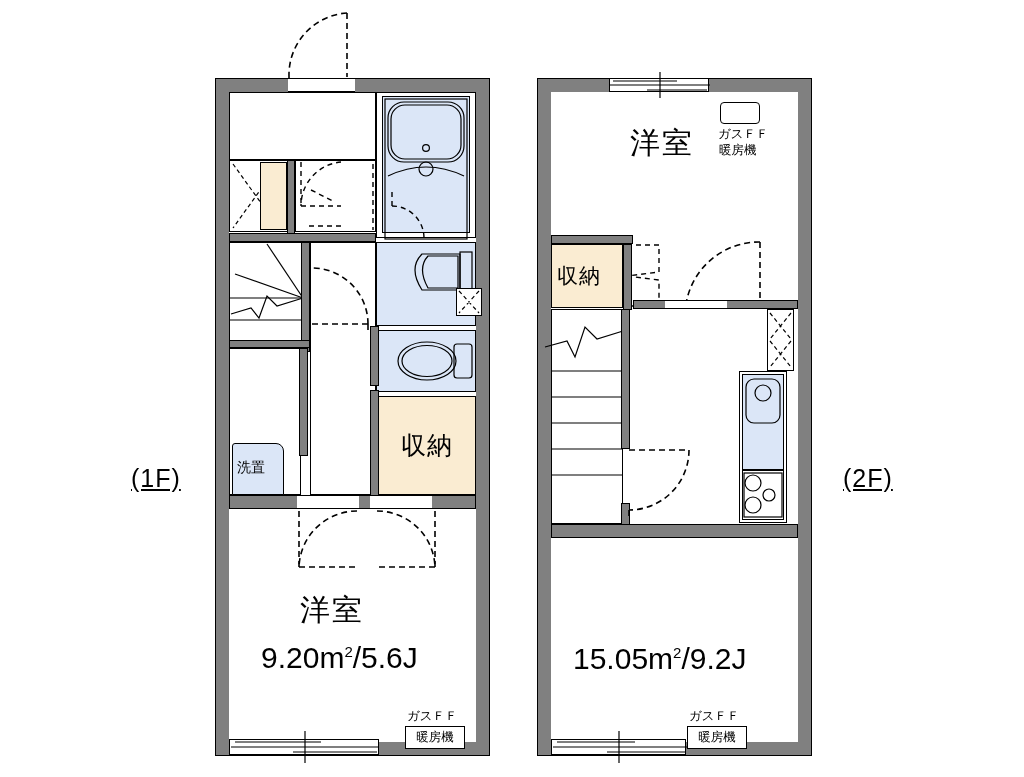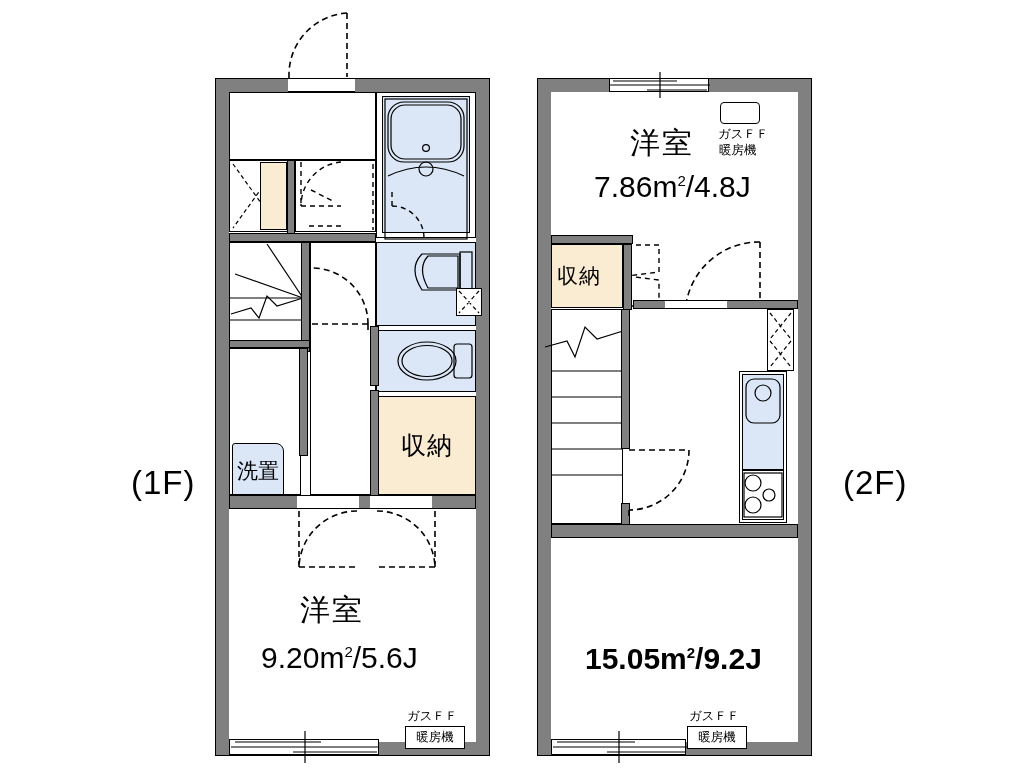--- a/index.html
+++ b/index.html
@@ -15,30 +15,30 @@
   .blue-soft{position:absolute;background:#dbe6f7;border:1px solid #000;box-sizing:border-box;}
   .beige{position:absolute;background:#faecd2;border:1.5px solid #000;box-sizing:border-box;}
   .whitebox{position:absolute;background:#fff;border:1.5px solid #000;box-sizing:border-box;}
   .whitebox-thin{position:absolute;background:#fff;border:1px solid #000;box-sizing:border-box;}
   .lbl{position:absolute;white-space:nowrap;line-height:1;}
   svg{position:absolute;overflow:visible;}
   .dash{fill:none;stroke:#000;stroke-width:1.6;stroke-dasharray:6 4;}
   .dash-s{fill:none;stroke:#000;stroke-width:1.4;stroke-dasharray:5 4;}
   .solid-t{fill:none;stroke:#000;stroke-width:1.2;}
   .xwin{fill:none;stroke:#000;stroke-width:1.2;stroke-dasharray:4 3;}
-  .floor-tag{font-size:33px;letter-spacing:1px;}
+  .floor-tag{font-size:25px;letter-spacing:1px;text-decoration:underline;}
   .room-name{font-size:30px;letter-spacing:2px;text-align:center;}
   .room-area{font-size:30px;letter-spacing:0px;text-align:center;}
   .sup{font-size:15px;vertical-align:super;}
   .small-jp{font-size:12.5px;letter-spacing:0px;text-align:center;}
   .heater-box{position:absolute;border:1.2px solid #000;background:#fff;
               display:flex;align-items:center;justify-content:center;font-size:12.5px;}
   .store-lbl{font-size:25px;letter-spacing:1px;}
   .store-lbl-sm{font-size:21px;letter-spacing:1px;}
-  .wash-lbl{font-size:21px;letter-spacing:0px;}
+  .wash-lbl{font-size:14px;letter-spacing:0px;}
 </style>
 </head>
 <body>
 
 <div class="stage">
 
   <div class="plan" style="left:215px;top:78px;width:275px;height:678px;">
 
     <div class="wall" style="left:0;top:0;width:275px;height:678px;"></div>
 
@@ -181,23 +181,20 @@
       <path class="solid-t" d="M53 0 L53 26"></path>
       <path class="solid-t" d="M6 9 L70 9"></path>
       <path class="solid-t" d="M40 18 L100 18"></path>
     </svg>
 
     <div class="whitebox-thin" style="left:183px;top:24px;width:40px;height:22px;border-radius:4px;"></div>
     <div class="lbl small-jp" style="left:181px;top:50px;">ガスＦＦ</div>
     <div class="lbl small-jp" style="left:182px;top:66px;">暖房機</div>
 
     <div class="lbl room-name" style="left:93px;top:50px;">洋室</div>
-    <div class="lbl room-area" style="left:57px;top:94px;">
-      <span>7.86m</span><span class="sup">2</span><span>/4.8J</span>
-    </div>
 
     <div class="wall-thin" style="left:14px;top:157px;width:82px;height:9px;"></div>
 
     <div class="beige" style="left:14px;top:166px;width:72px;height:64px;"></div>
     <div class="lbl store-lbl-sm" style="left:20px;top:187px;">収納</div>
 
     <svg style="left:86px;top:164px;width:42px;height:70px;">
       <path class="dash-s" d="M4 3 L36 3 L36 30 L4 34 Z"></path>
       <path class="dash-s" d="M4 34 L36 38 L36 64 L4 64 Z"></path>
     </svg>
@@ -248,21 +245,21 @@
       <circle cx="11" cy="13" r="8" class="solid-t"></circle>
       <circle cx="11" cy="35" r="8" class="solid-t"></circle>
       <circle cx="27" cy="25" r="6" class="solid-t"></circle>
       <rect x="2" y="3" width="38" height="44" class="solid-t"></rect>
     </svg>
 
     <div class="wall" style="left:14px;top:446px;width:247px;height:14px;"></div>
 
     <div class="room" style="left:14px;top:460px;width:247px;height:204px;"></div>
 
-    <div class="lbl room-area" style="left:48px;top:566px;font-weight:bold;">
+    <div class="lbl room-area" style="left:36px;top:566px;">
       <span>15.05m</span><span class="sup">2</span><span>/9.2J</span>
     </div>
 
     <div class="lbl small-jp" style="left:152px;top:632px;">ガスＦＦ</div>
     <div class="heater-box" style="left:150px;top:648px;width:58px;height:21px;">暖房機</div>
 
     <div class="whitebox-thin" style="left:14px;top:661px;width:135px;height:16px;"></div>
     <svg style="left:14px;top:653px;width:138px;height:32px;">
       <path class="solid-t" d="M2 16 L136 16"></path>
       <path class="solid-t" d="M68 0 L68 32"></path>

